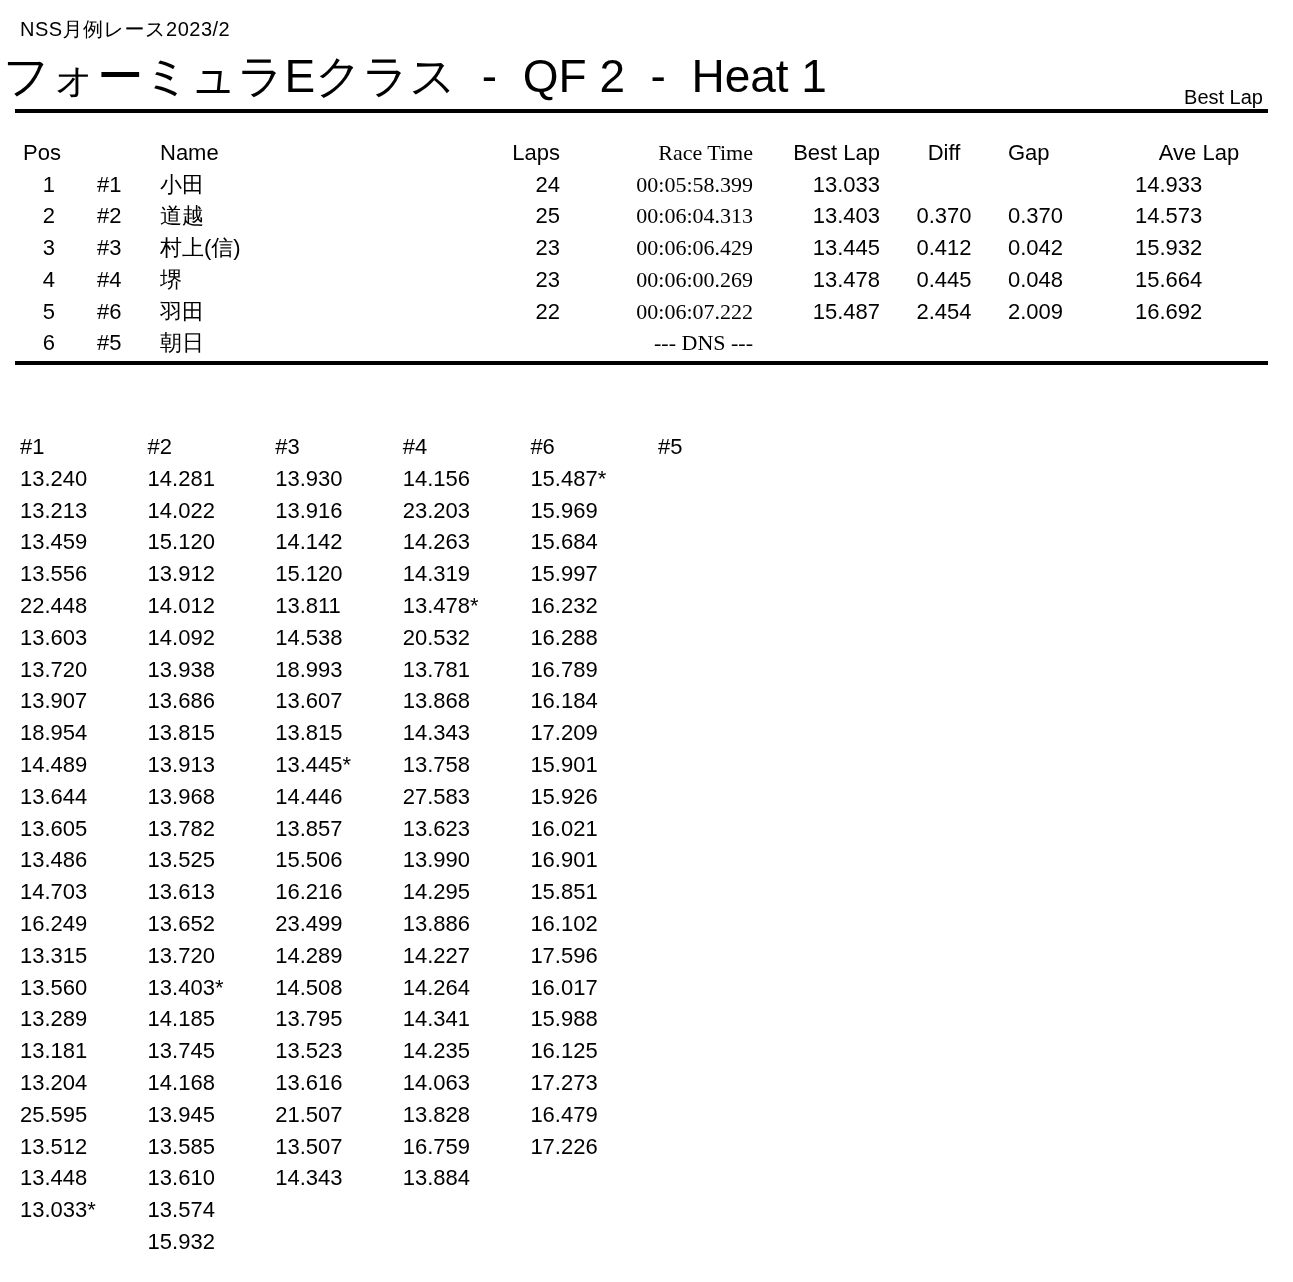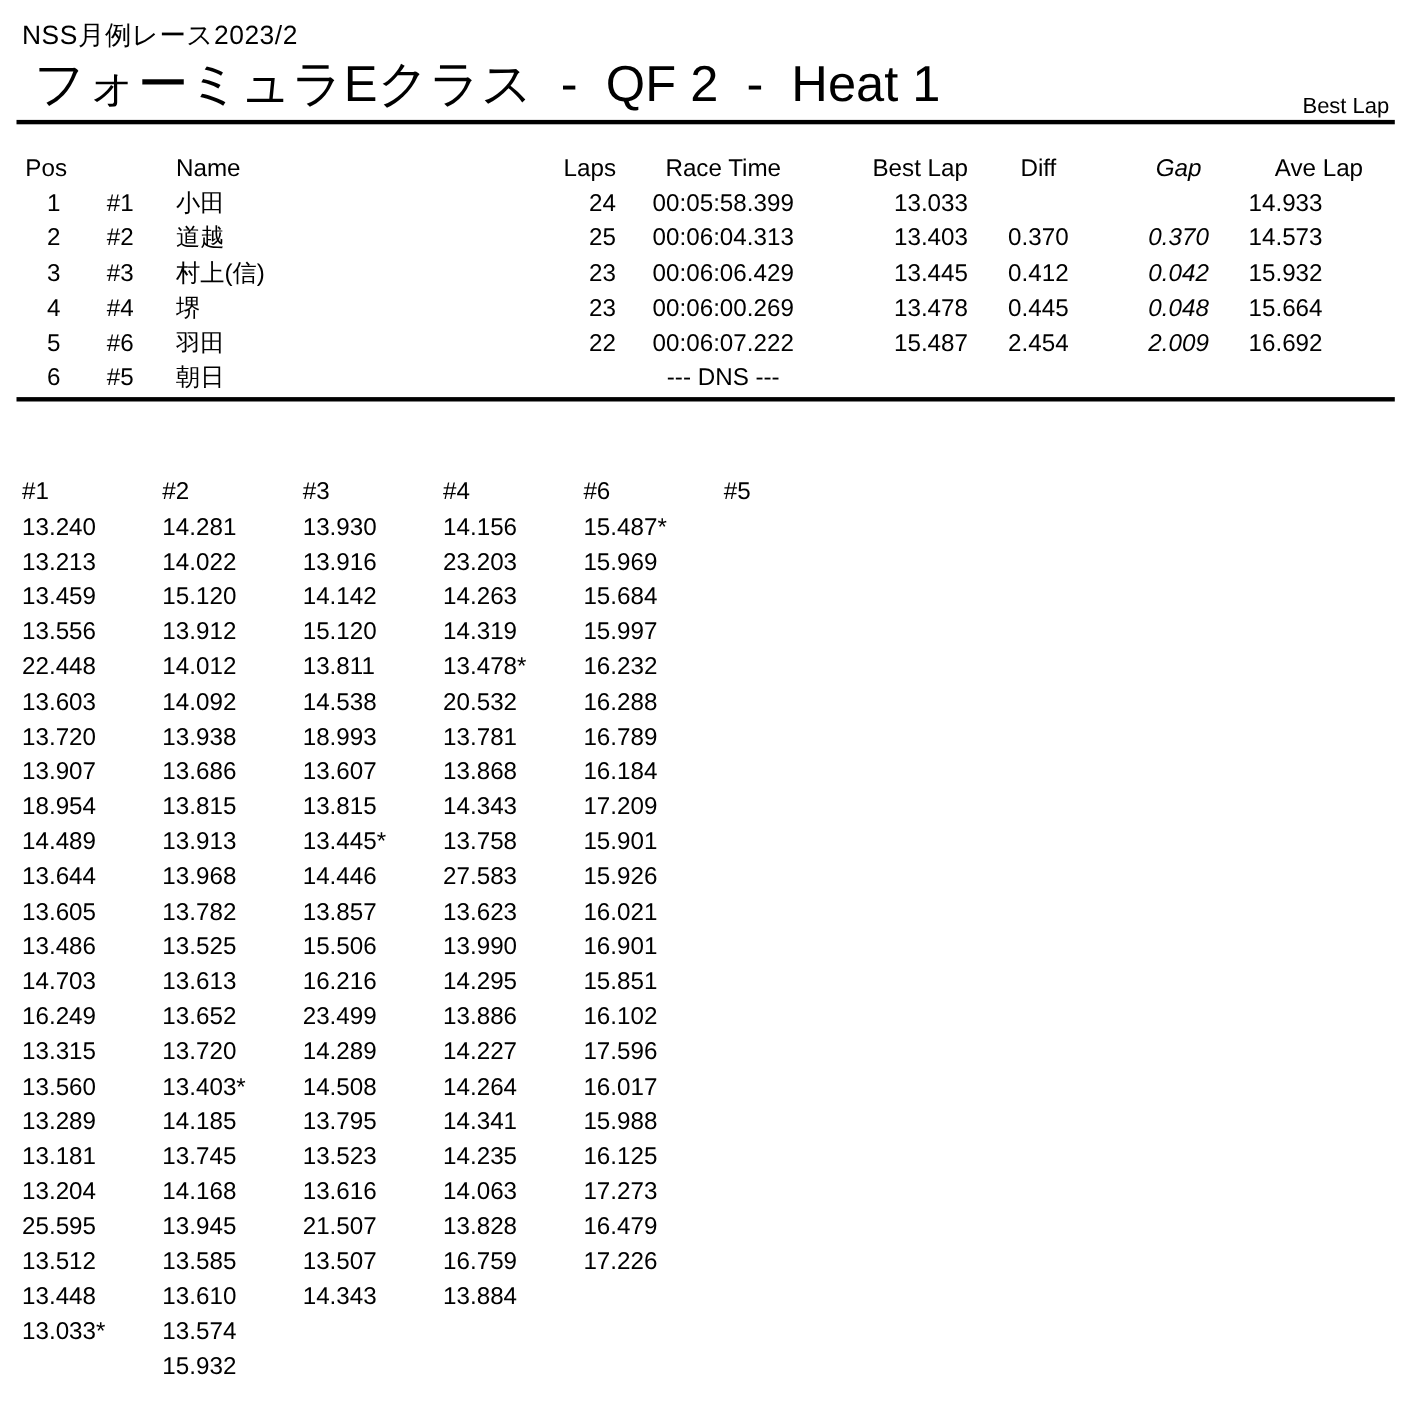--- a/index.html
+++ b/index.html
@@ -4,44 +4,44 @@
 <style>
   * { margin:0; padding:0; box-sizing:border-box; }
   html,body {
     width:1293px; height:1282px;
     background:#ffffff; color:#000000;
     font-family:"Liberation Sans","DejaVu Sans",sans-serif;
     position:relative; overflow:hidden;
   }
   .abs { position:absolute; }
 
-  #event-label { left:20px; top:16px; font-size:24px; letter-spacing:0.5px; }
-  #page-title  { left:31px; top:53px; font-size:46px; line-height:46px; white-space:pre; }
+  #event-label { left:20px; top:16px; font-size:20px; letter-spacing:0.5px; }
+  #page-title  { left:3px; top:53px; font-size:46px; line-height:46px; white-space:pre; }
   #corner-label{ top:86px; right:30px; font-size:20px; }
 
   .rule { left:15px; width:1253px; height:4px; background:#000; }
   #rule-top { top:109px; }
   #rule-mid { top:361px; }
 
   #results { left:15px; top:137px; }
   #results table { border-collapse:collapse; table-layout:fixed; width:1248px; }
   #results th, #results td {
     font-size:22px; font-weight:normal;
     height:31.7px; line-height:31.7px;
     padding:0; white-space:nowrap; overflow:visible;
   }
   .col-pos       { width:45px;  text-align:right; padding-right:5px !important; }
   th.col-pos     { text-align:center; padding-left:8px !important; padding-right:0 !important;margin-left:40px; }
   .col-car       { width:100px; text-align:left; padding-left:37px !important; }
   .col-name      { width:350px; text-align:left;margin-top:38px; }
   .col-laps      { width:52px;  text-align:right; padding-right:2px !important; }
-  .col-race_time { width:191px; text-align:center; }
+  .col-race_time { width:191px; text-align:right;font-family:Liberation Serif, serif; }
   .col-best_lap  { width:127px; text-align:right; }
   .col-diff      { width:128px; text-align:center; }
-  .col-gap       { width:127px; text-align:center;font-style:italic; }
+  .col-gap       { width:127px; text-align:left; }
   .col-ave_lap   { width:128px; }
 
   #lap-chart { left:20px; top:431px; display:flex; }
   .lap-col { width:127.6px; flex:0 0 127.6px; }
   .lap-col-header, .lap-time {
     font-size:22px; height:31.8px; line-height:31.8px; white-space:nowrap;
   }
 </style>
 </head>
 <body>

